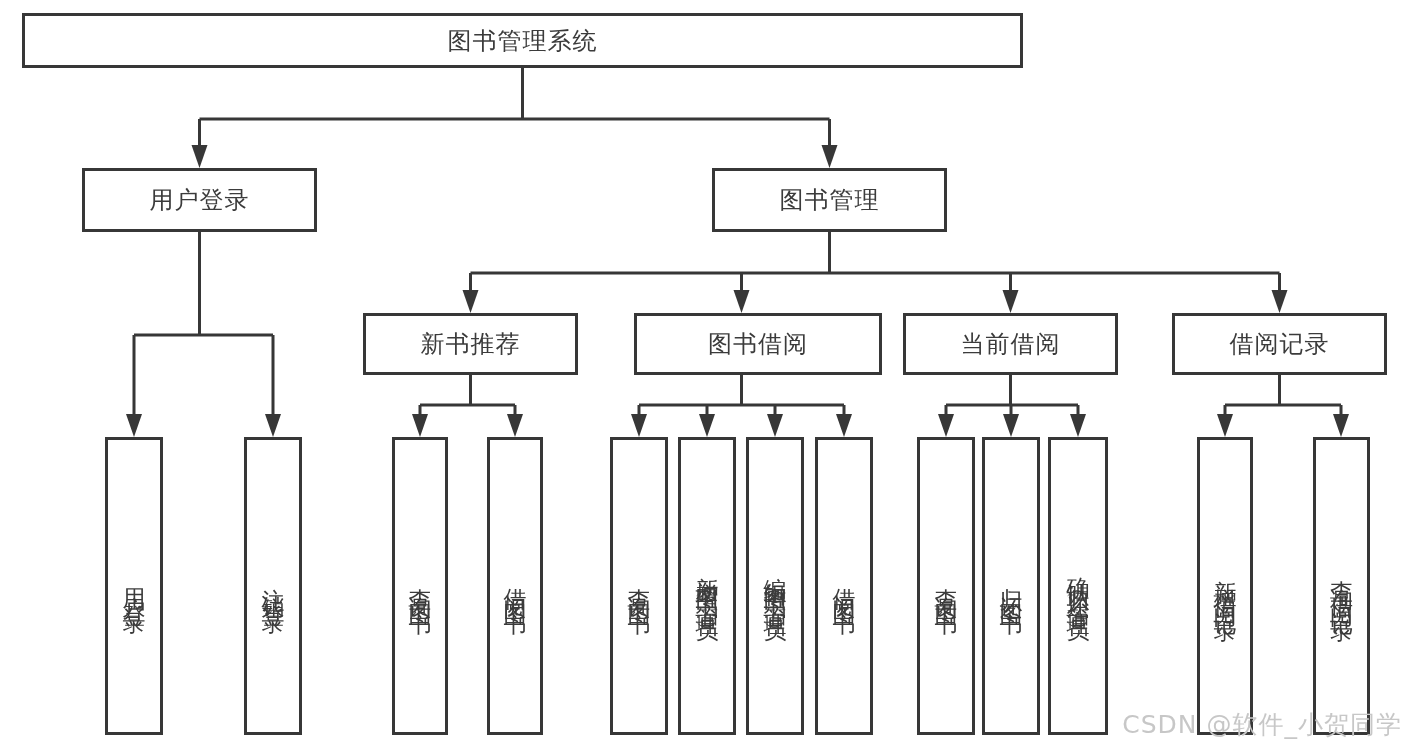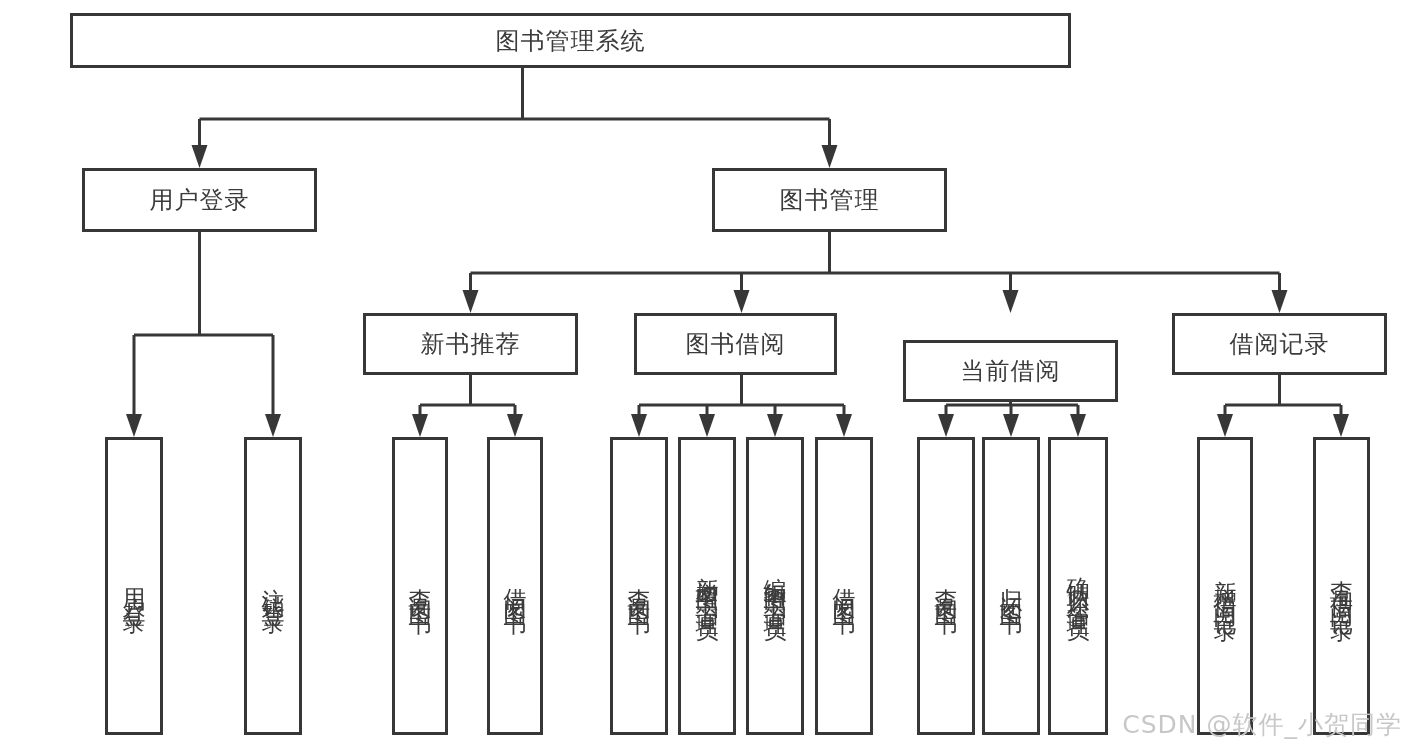--- a/index.html
+++ b/index.html
@@ -107,28 +107,28 @@
       </g>
 
       <g>
         <path fill="none" d="M1279.5 375 V405 M1225 405 H1341 M1225 405 V418 M1341 405 V418"></path>
         <polygon stroke="none" points="1217,414 1233,414 1225,437"></polygon>
         <polygon stroke="none" points="1333,414 1349,414 1341,437"></polygon>
       </g>
     </g>
   </svg>
 
-  <div class="node hnode" style="left:22px; top:13px; width:1001px; height:55px;margin-left:48px;">图书管理系统</div>
+  <div class="node hnode" style="left:22px; top:13px; width:1001px; height:55px;">图书管理系统</div>
 
   <div class="node hnode" style="left:82px; top:168px; width:235px; height:64px;">用户登录</div>
   <div class="node hnode" style="left:363px; top:313px; width:215px; height:62px;">新书推荐</div>
 
   <div class="node hnode" style="left:712px; top:168px; width:235px; height:64px;">图书管理</div>
-  <div class="node hnode" style="left:634px; top:313px; width:203px; height:62px;">图书借阅</div>
-  <div class="node hnode" style="left:903px; top:313px; width:215px; height:62px;margin-top:27px;">当前借阅</div>
+  <div class="node hnode" style="left:634px; top:313px; width:248px; height:62px;">图书借阅</div>
+  <div class="node hnode" style="left:903px; top:313px; width:215px; height:62px;">当前借阅</div>
   <div class="node hnode" style="left:1172px; top:313px; width:215px; height:62px;">借阅记录</div>
 
   <div class="node vnode" style="left:105px; top:437px; width:58px; height:298px;">用户登录</div>
   <div class="node vnode" style="left:244px; top:437px; width:58px; height:298px;">注销登录</div>
 
   <div class="node vnode" style="left:392px; top:437px; width:56px; height:298px;">查询图书</div>
   <div class="node vnode" style="left:487px; top:437px; width:56px; height:298px;">借阅图书</div>
 
   <div class="node vnode" style="left:610px; top:437px; width:58px; height:298px;">查询图书</div>
   <div class="node vnode" style="left:678px; top:437px; width:58px; height:298px; letter-spacing:6px;">新增图书（管理员）</div>

